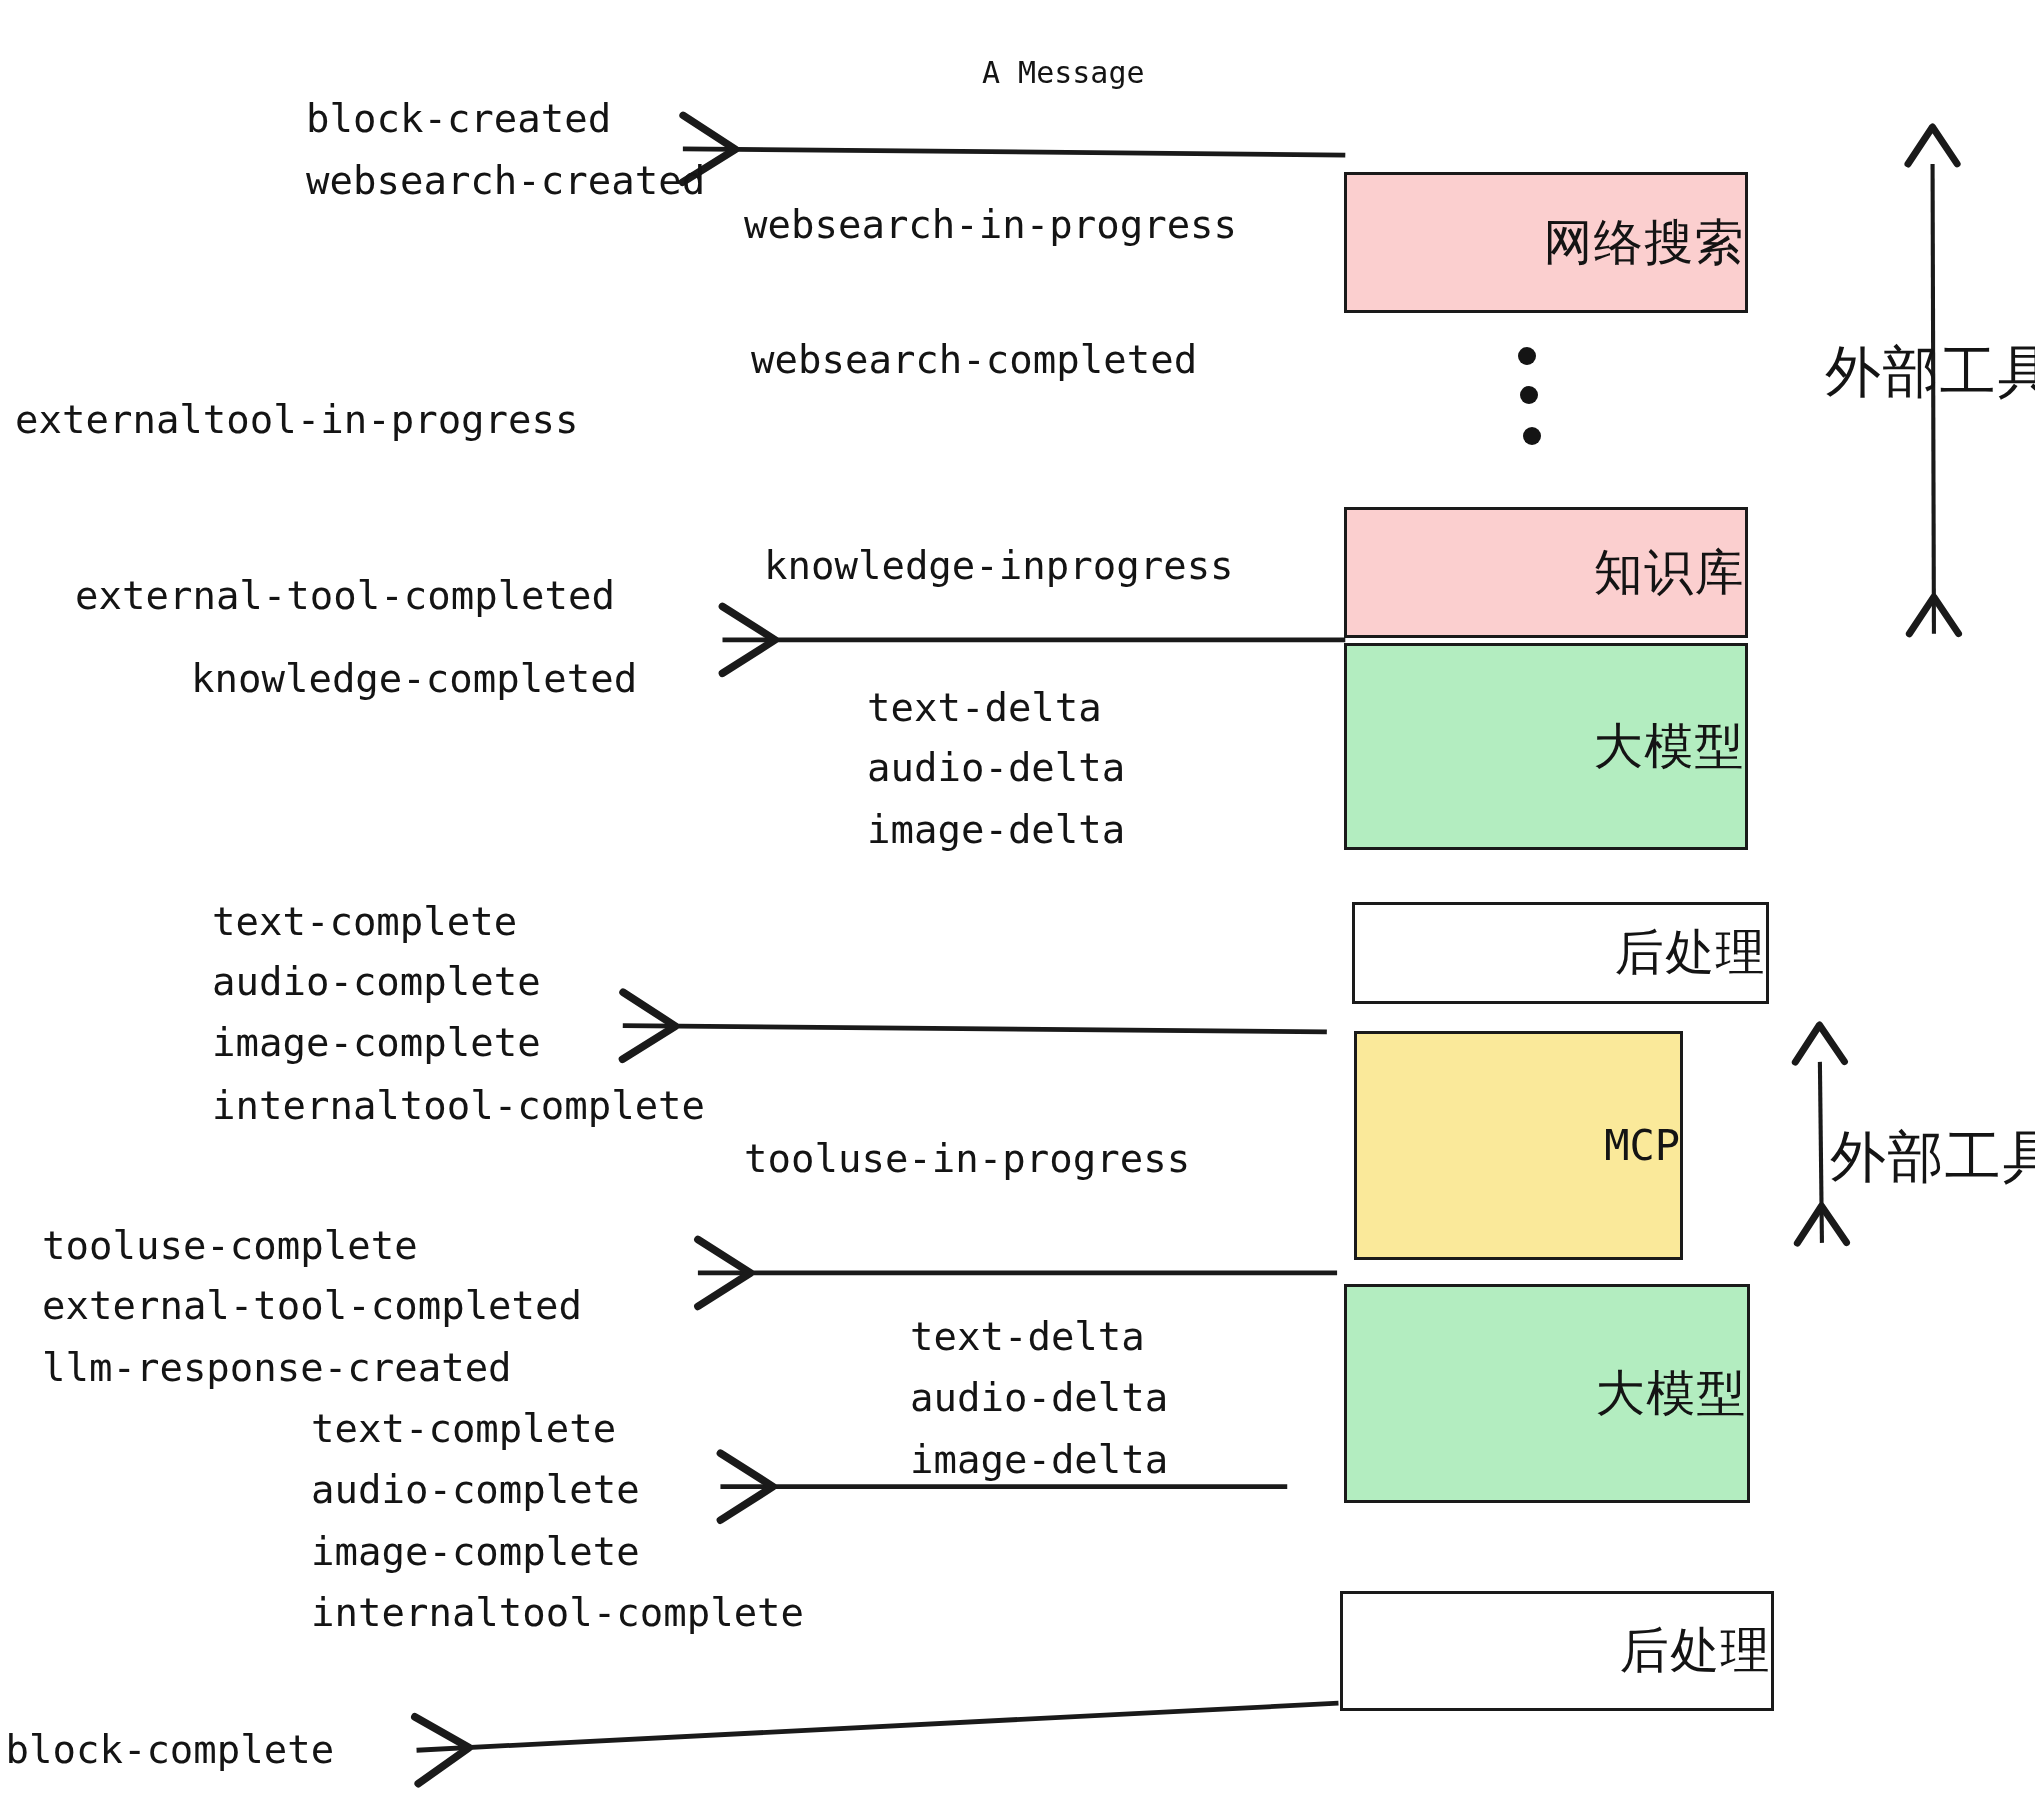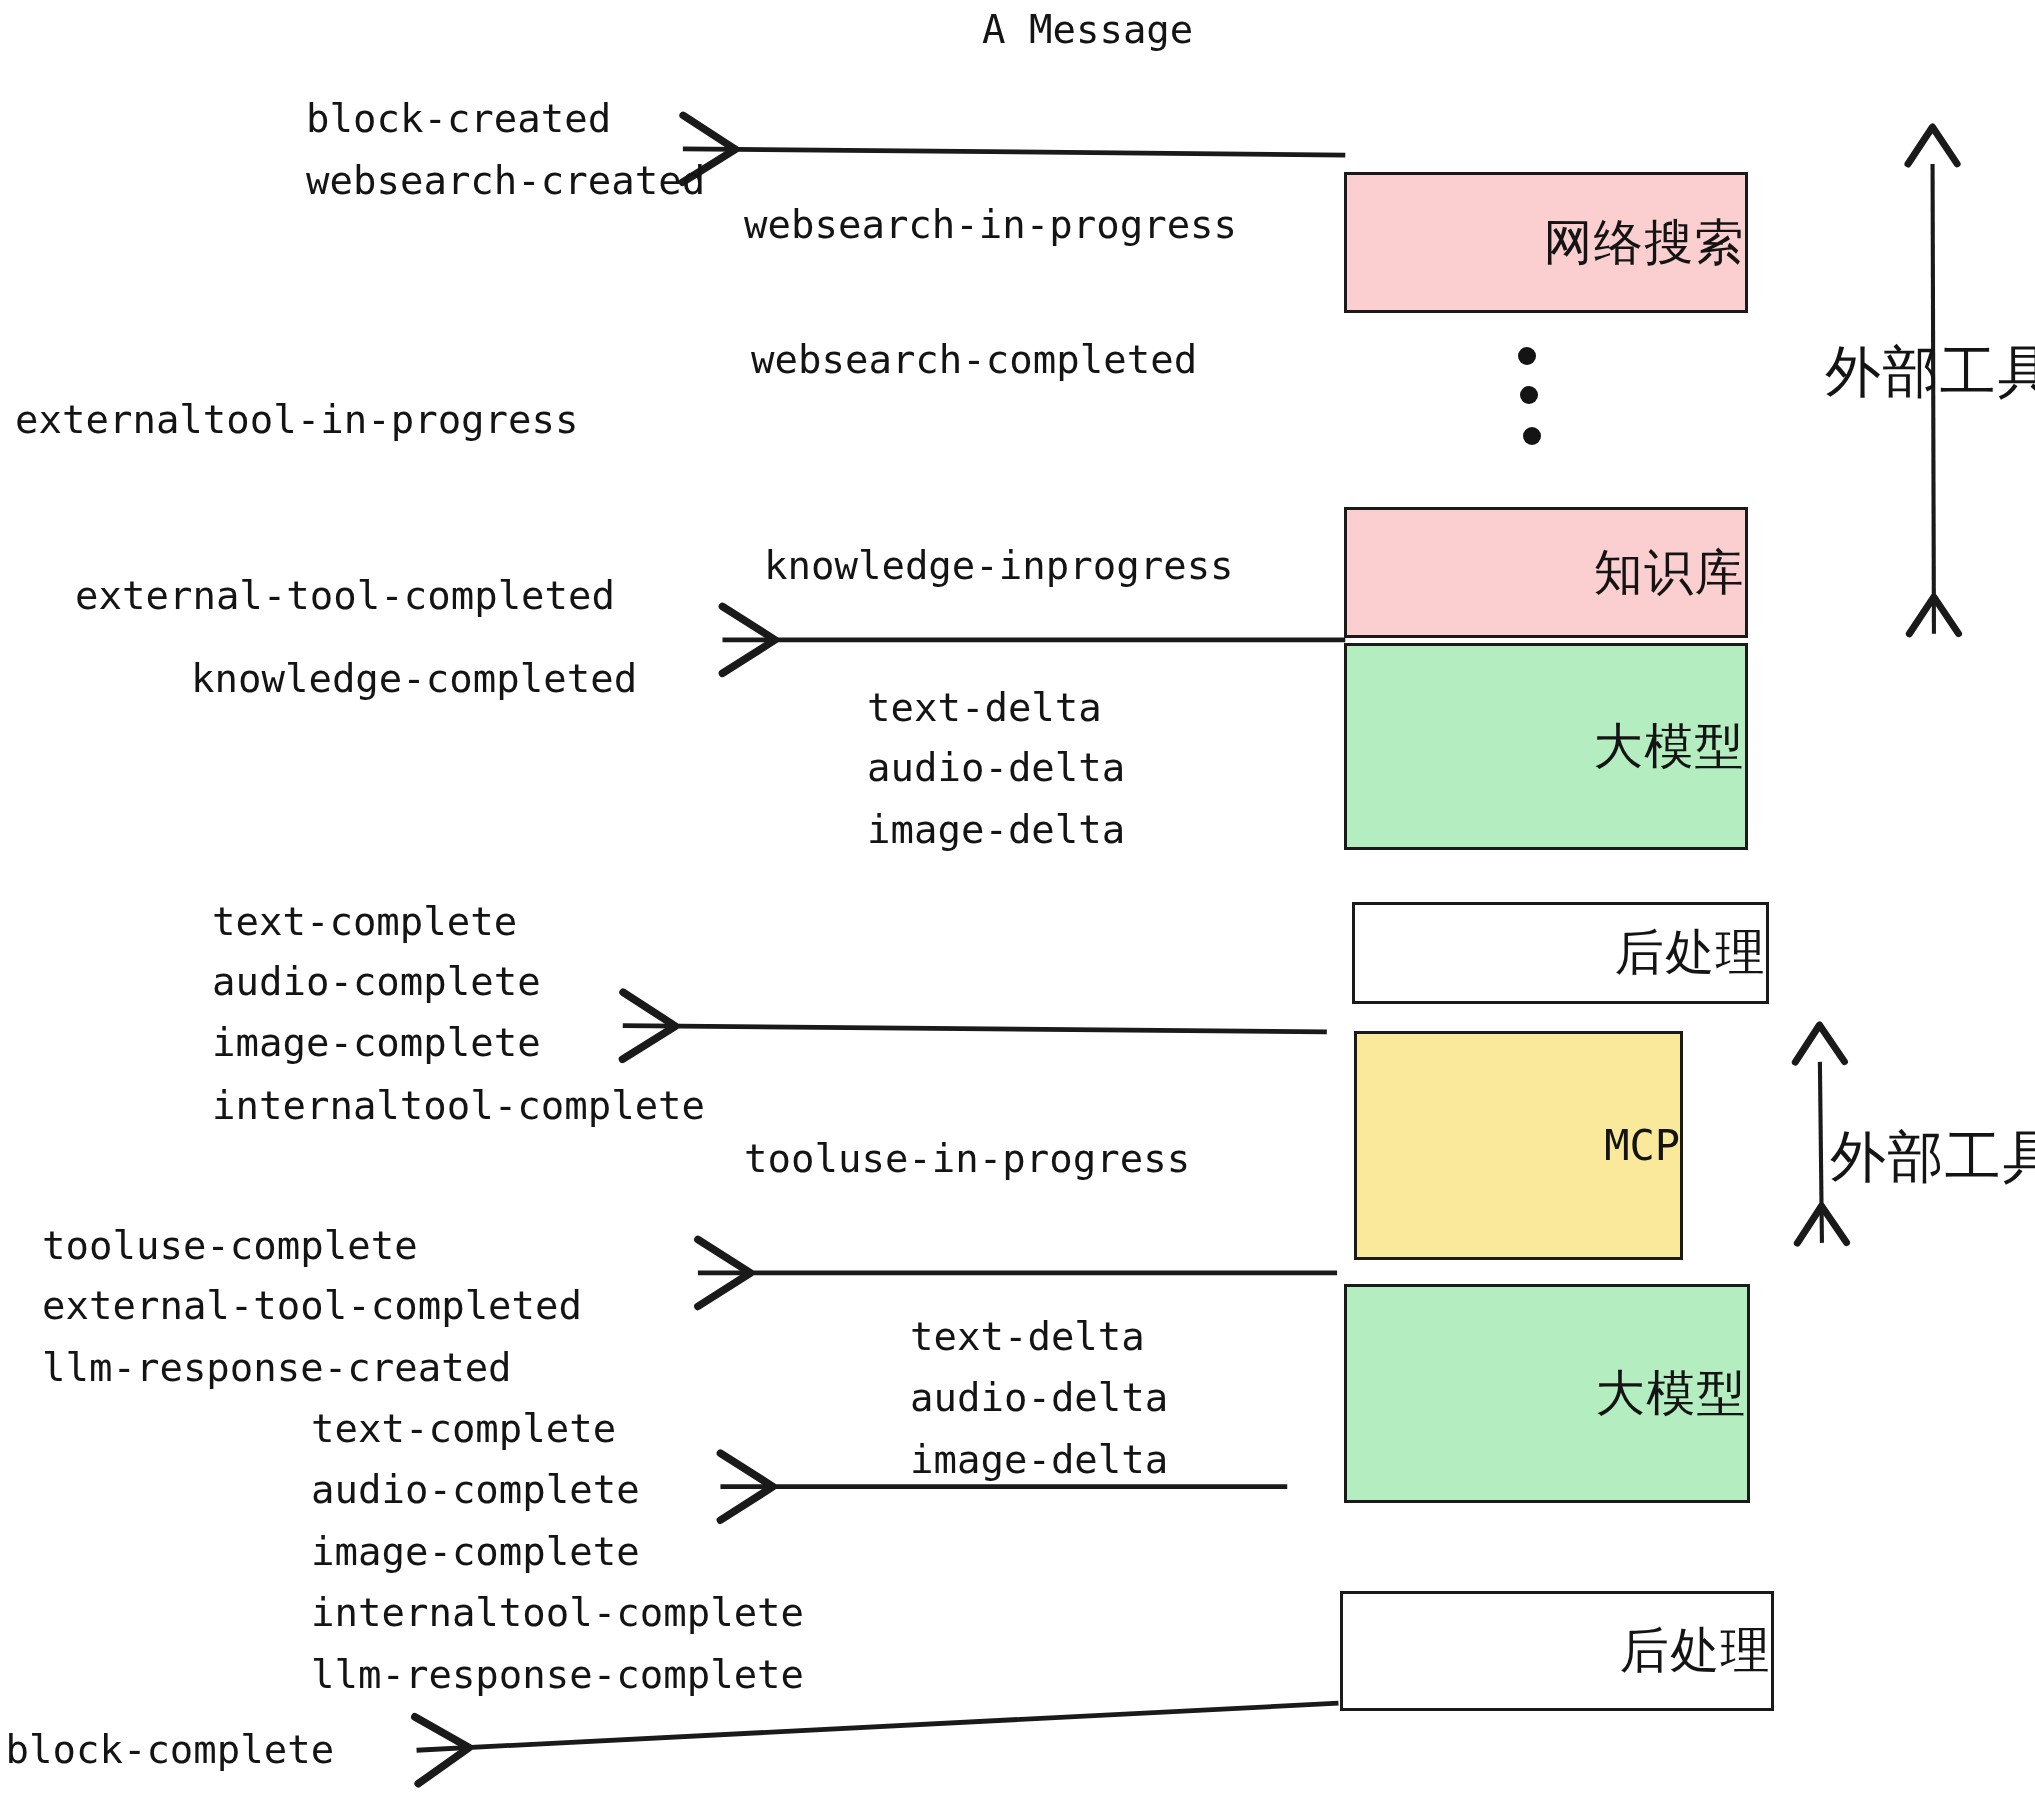--- a/index.html
+++ b/index.html
@@ -15,23 +15,24 @@
     font-family:"DejaVu Sans Mono","Liberation Mono",monospace;
     font-size:39px;
     line-height:1.0;
     color:#141414;
     white-space:pre;
     letter-spacing:0px;
   }
   .title{
     position:absolute;
     font-family:"DejaVu Sans Mono","Liberation Mono",monospace;
-    font-size:39px;
+    font-size:30px;
     color:#141414;
     white-space:pre;
+    margin-top:48px;
   }
   .box{
     position:absolute;
     box-sizing:border-box;
     border:3.4px solid #1a1a1a;
     display:flex;
     align-items:center;
     justify-content:flex-end;
     font-family:"DejaVu Sans","Liberation Sans",sans-serif;
     font-size:49px;
@@ -157,18 +158,17 @@
   <div class="lbl" style="left:42px;top:1348px;">llm-response-created</div>
 
   <div class="lbl" style="left:910px;top:1317px;">text-delta</div>
   <div class="lbl" style="left:910px;top:1378px;">audio-delta</div>
   <div class="lbl" style="left:910px;top:1440px;">image-delta</div>
 
   <div class="lbl" style="left:311px;top:1409px;">text-complete</div>
   <div class="lbl" style="left:311px;top:1470px;">audio-complete</div>
   <div class="lbl" style="left:311px;top:1532px;">image-complete</div>
   <div class="lbl" style="left:311px;top:1593px;">internaltool-complete</div>
-  <div class="lbl" style="left:311px;top:1655px;">llm-response-complete</div>
 
   <div class="lbl" style="left:5.5px;top:1730px;">block-complete</div>
 
 </div>
 
 
 </body></html>

